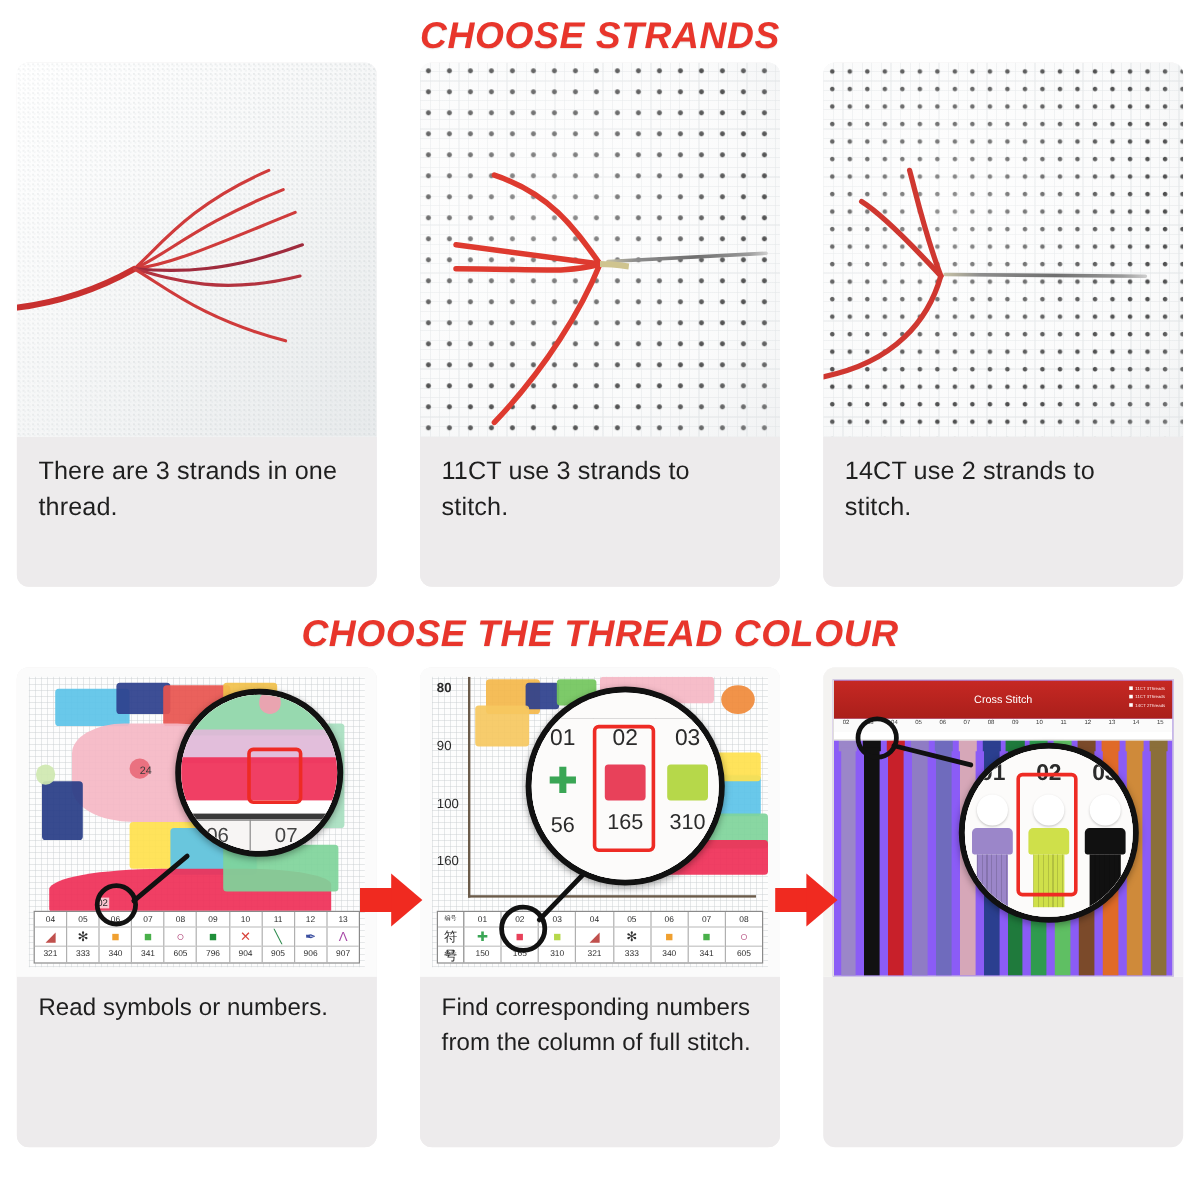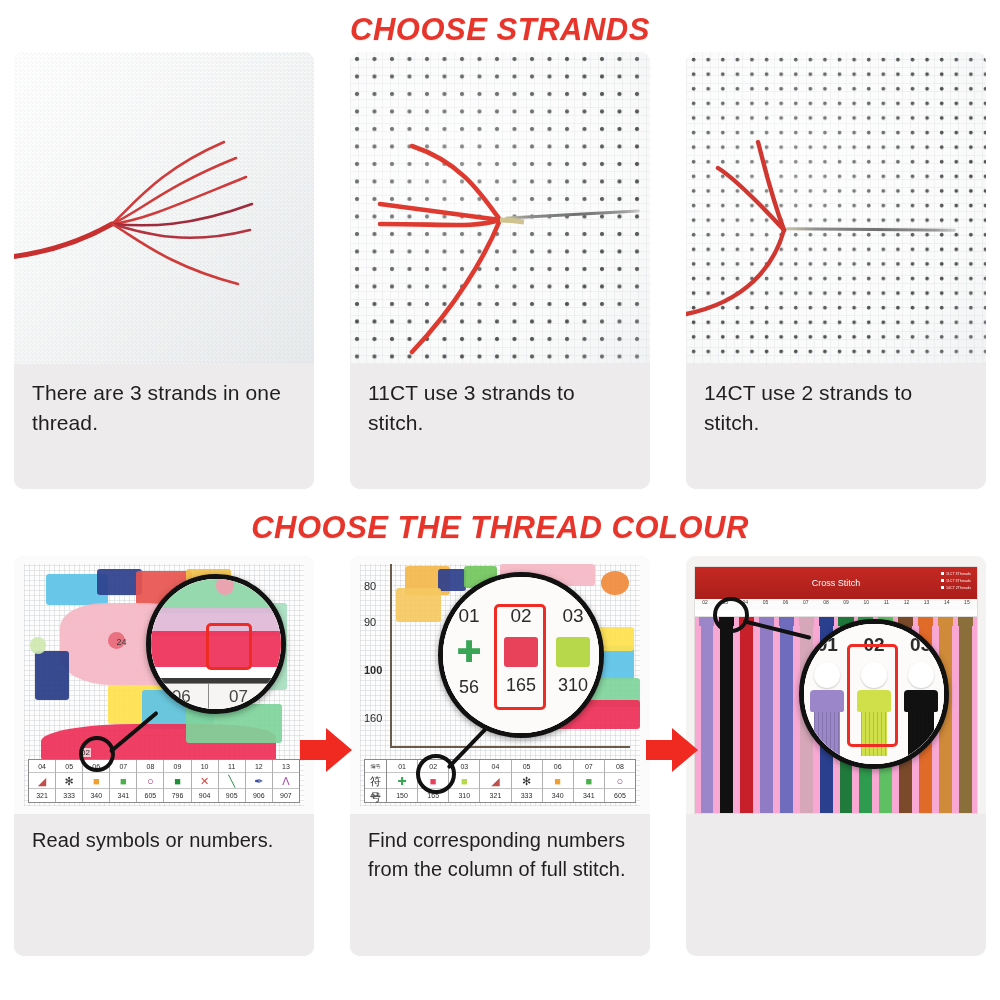--- a/index.html
+++ b/index.html
@@ -247,21 +247,21 @@
 
   
   .organizer {
     position: absolute; inset: 0;
     background: #f4f3f1;
     padding: 10px 8px 0 8px;
   }
   .org-body {
     position: relative;
     width: 100%; height: 100%;
-    background: #f9a8d4;
+    background: #8b5cf6;
     border: 1px solid #e0dedc;
     overflow: hidden;
   }
   .org-header {
     height: 32px;
     background: linear-gradient(180deg,#c62823 0%, #aa1f1b 100%);
     color: #ffffff;
     font-size: 9px;
     display: flex;
     align-items: center;
@@ -502,23 +502,23 @@
   </div>
 
   <div class="card">
     <div class="card-photo">
       <div class="chart-photo">
         <div class="chart-canvas">
 
           <div style="position:absolute; left:30px; top:0; bottom:58px; width:2px; background:#6b5b4a;"></div>
           <div style="position:absolute; left:30px; bottom:58px; width:240px; height:2px; background:#6b5b4a;"></div>
           <div id="row-axis">
-              <div style="position: absolute; left: 4px; top: 16px; font-size: 11px; color: rgb(42, 42, 42);">80</div>
+              <div style="position: absolute; left: 4px; top: 4px; font-size: 11px; color: rgb(42, 42, 42); font-weight: bold;">80</div>
               <div style="position: absolute; left: 4px; top: 52px; font-size: 11px; color: rgb(42, 42, 42);">90</div>
-              <div style="position: absolute; left: 4px; top: 100px; font-size: 11px; color: rgb(42, 42, 42); font-weight: bold;">100</div>
+              <div style="position: absolute; left: 4px; top: 100px; font-size: 11px; color: rgb(42, 42, 42);">100</div>
               <div style="position: absolute; left: 4px; top: 148px; font-size: 11px; color: rgb(42, 42, 42);">160</div>
             </div>
 
           <div class="blob tex-cross" style="left:16%; top:1%;  width:16%; height:12%; background:#f4b74a;"></div>
           <div class="blob tex-diag" style="left:28%; top:2%;  width:10%; height:9%;  background:#2c3f8c;"></div>
           <div class="blob tex-cross" style="left:37%; top:1%;  width:12%; height:9%;  background:#72c65c;"></div>
           <div class="blob tex-cross" style="left:50%; top:0%;  width:34%; height:9%;  background:#f5b7c4;"></div>
           <div class="blob" style="left:86%; top:3%;  width:10%; height:10%; background:#f08a3a; border-radius:50%;"></div>
           <div class="blob tex-cross" style="left:13%; top:10%; width:16%; height:14%; background:#f6c860;"></div>
           <div class="blob tex-cross" style="left:78%; top:34%; width:20%; height:14%; background:#5cc3e8;"></div>

